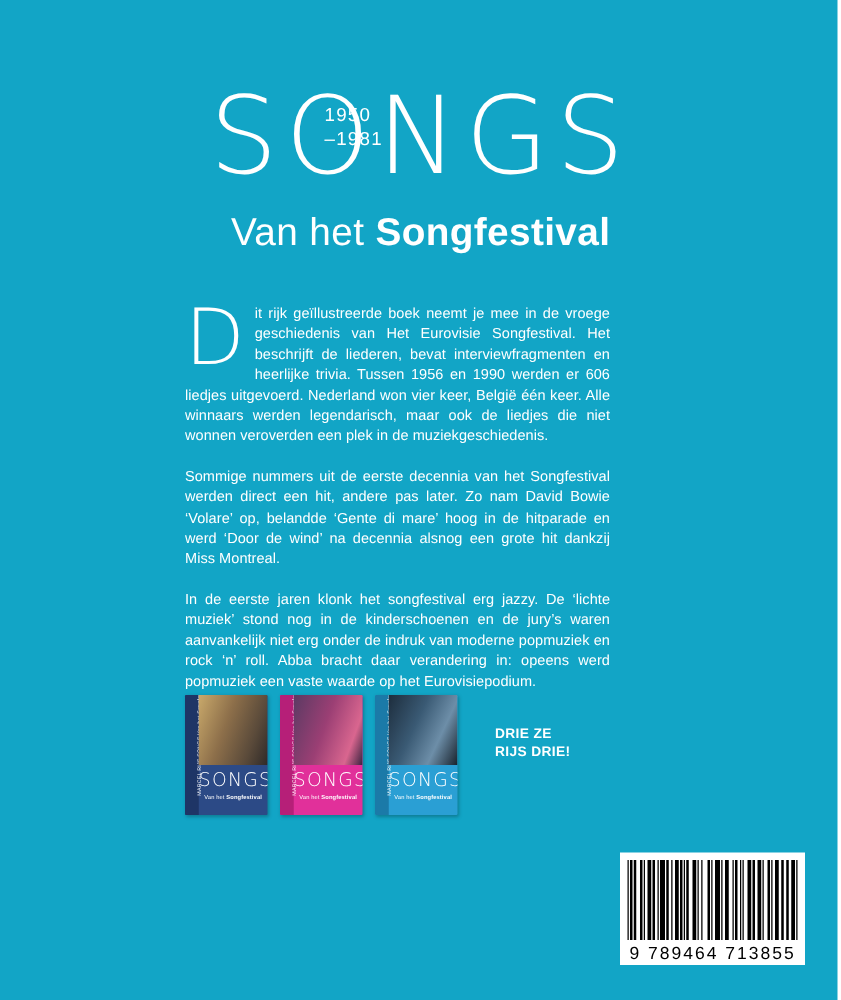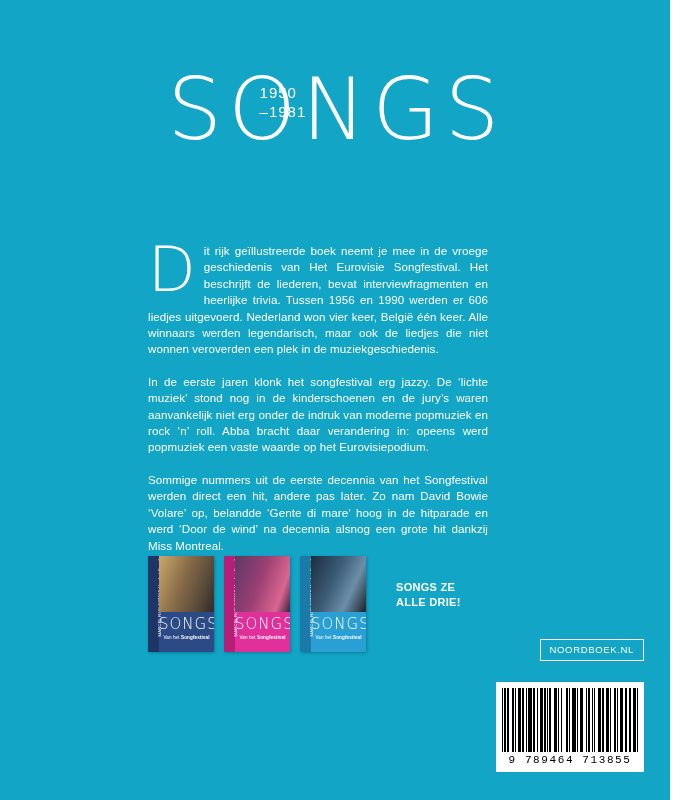--- a/index.html
+++ b/index.html
@@ -208,48 +208,51 @@
     height: 64px;
     gap: 0;
   }
   #barcode .bars i {
     display: block;
     background: #000;
     height: 100%;
   }
   #barcode .digits {
     margin-top: 2px;
-    font-family: Liberation Mono, monospace;
-    font-size: 11px;
+    font-family: Liberation Sans, sans-serif;
+    font-size: 14px;
     color: #000;
     letter-spacing: 1.6px;
     text-align: center;
   }
 </style>
 </head>
 <body>
 
 <div id="cover">
 
   <div id="title-block">
     <div class="songs-wordmark">
       <span>SONGS</span>
       <span class="yrs">
         <span>1950</span><br>
         <span>–1981</span>
       </span>
     </div>
+    <div class="subtitle">
+      <span>Van het </span><b>Songfestival</b>
+    </div>
   </div>
 
   <div id="blurb">
     <p class="dropcap-para">
       <span class="dropcap">D</span><span>it rijk geïllustreerde boek neemt je mee in de vroege geschie­denis van Het Eurovisie Songfestival. Het beschrijft de liede­ren, bevat interviewfragmenten en heerlijke trivia. Tussen 1956 en 1990 werden er 606 liedjes uitgevoerd. Nederland won vier keer, België één keer. Alle winnaars werden legendarisch, maar ook de liedjes die niet wonnen veroverden een plek in de muziek­geschiedenis.</span>
     </p>
+    <p>Sommige nummers uit de eerste decennia van het Songfestival wer­den direct een hit, andere pas later. Zo nam David Bowie ‘Volare’ op, belandde ‘Gente di mare’ hoog in de hitparade en werd ‘Door de wind’ na decennia alsnog een grote hit dankzij Miss Montreal.</p>
     <p>In de eerste jaren klonk het songfestival erg jazzy. De ‘lichte muziek’ stond nog in de kinderschoenen en de jury’s waren aanvankelijk niet erg onder de indruk van moderne popmuziek en rock ‘n’ roll. Abba bracht daar verandering in: opeens werd popmuziek een vaste waarde op het Eurovisiepodium.</p>
-    <p>Sommige nummers uit de eerste decennia van het Songfestival wer­den direct een hit, andere pas later. Zo nam David Bowie ‘Volare’ op, belandde ‘Gente di mare’ hoog in de hitparade en werd ‘Door de wind’ na decennia alsnog een grote hit dankzij Miss Montreal.</p>
   </div>
 
 
   <div id="books">
 
     <div class="book" id="book1">
       <div class="spine">
         <div class="spine-text">MARCEL RIJS   SONGS Van het Songfestival</div>
       </div>
       <div class="photo"></div>
@@ -280,25 +283,24 @@
       <div class="cover-text">
         <div class="bt">SONGS</div>
         <div class="bs"><span>Van het </span><b>Songfestival</b></div>
 
       </div>
     </div>
 
   </div>
 
   <div id="read-all">
-    <div>SONGS ZE</div>
-    <div>ALLE DRIE!</div>
-  </div>
-
-  <div id="publisher-url">NOORDBOEK.NL</div>
+    <div>DRIE ZE</div>
+    <div>RIJS DRIE!</div>
+  </div>
+
 
 
   <div id="barcode">
     <div class="bars" id="barcode-bars">
         <i style="width: 1.15px;"></i>
         <i style="width: 1.15px; background: transparent;"></i>
         <i style="width: 2.3px;"></i>
         <i style="width: 1.15px; background: transparent;"></i>
         <i style="width: 1.15px;"></i>
         <i style="width: 3.45px; background: transparent;"></i>

